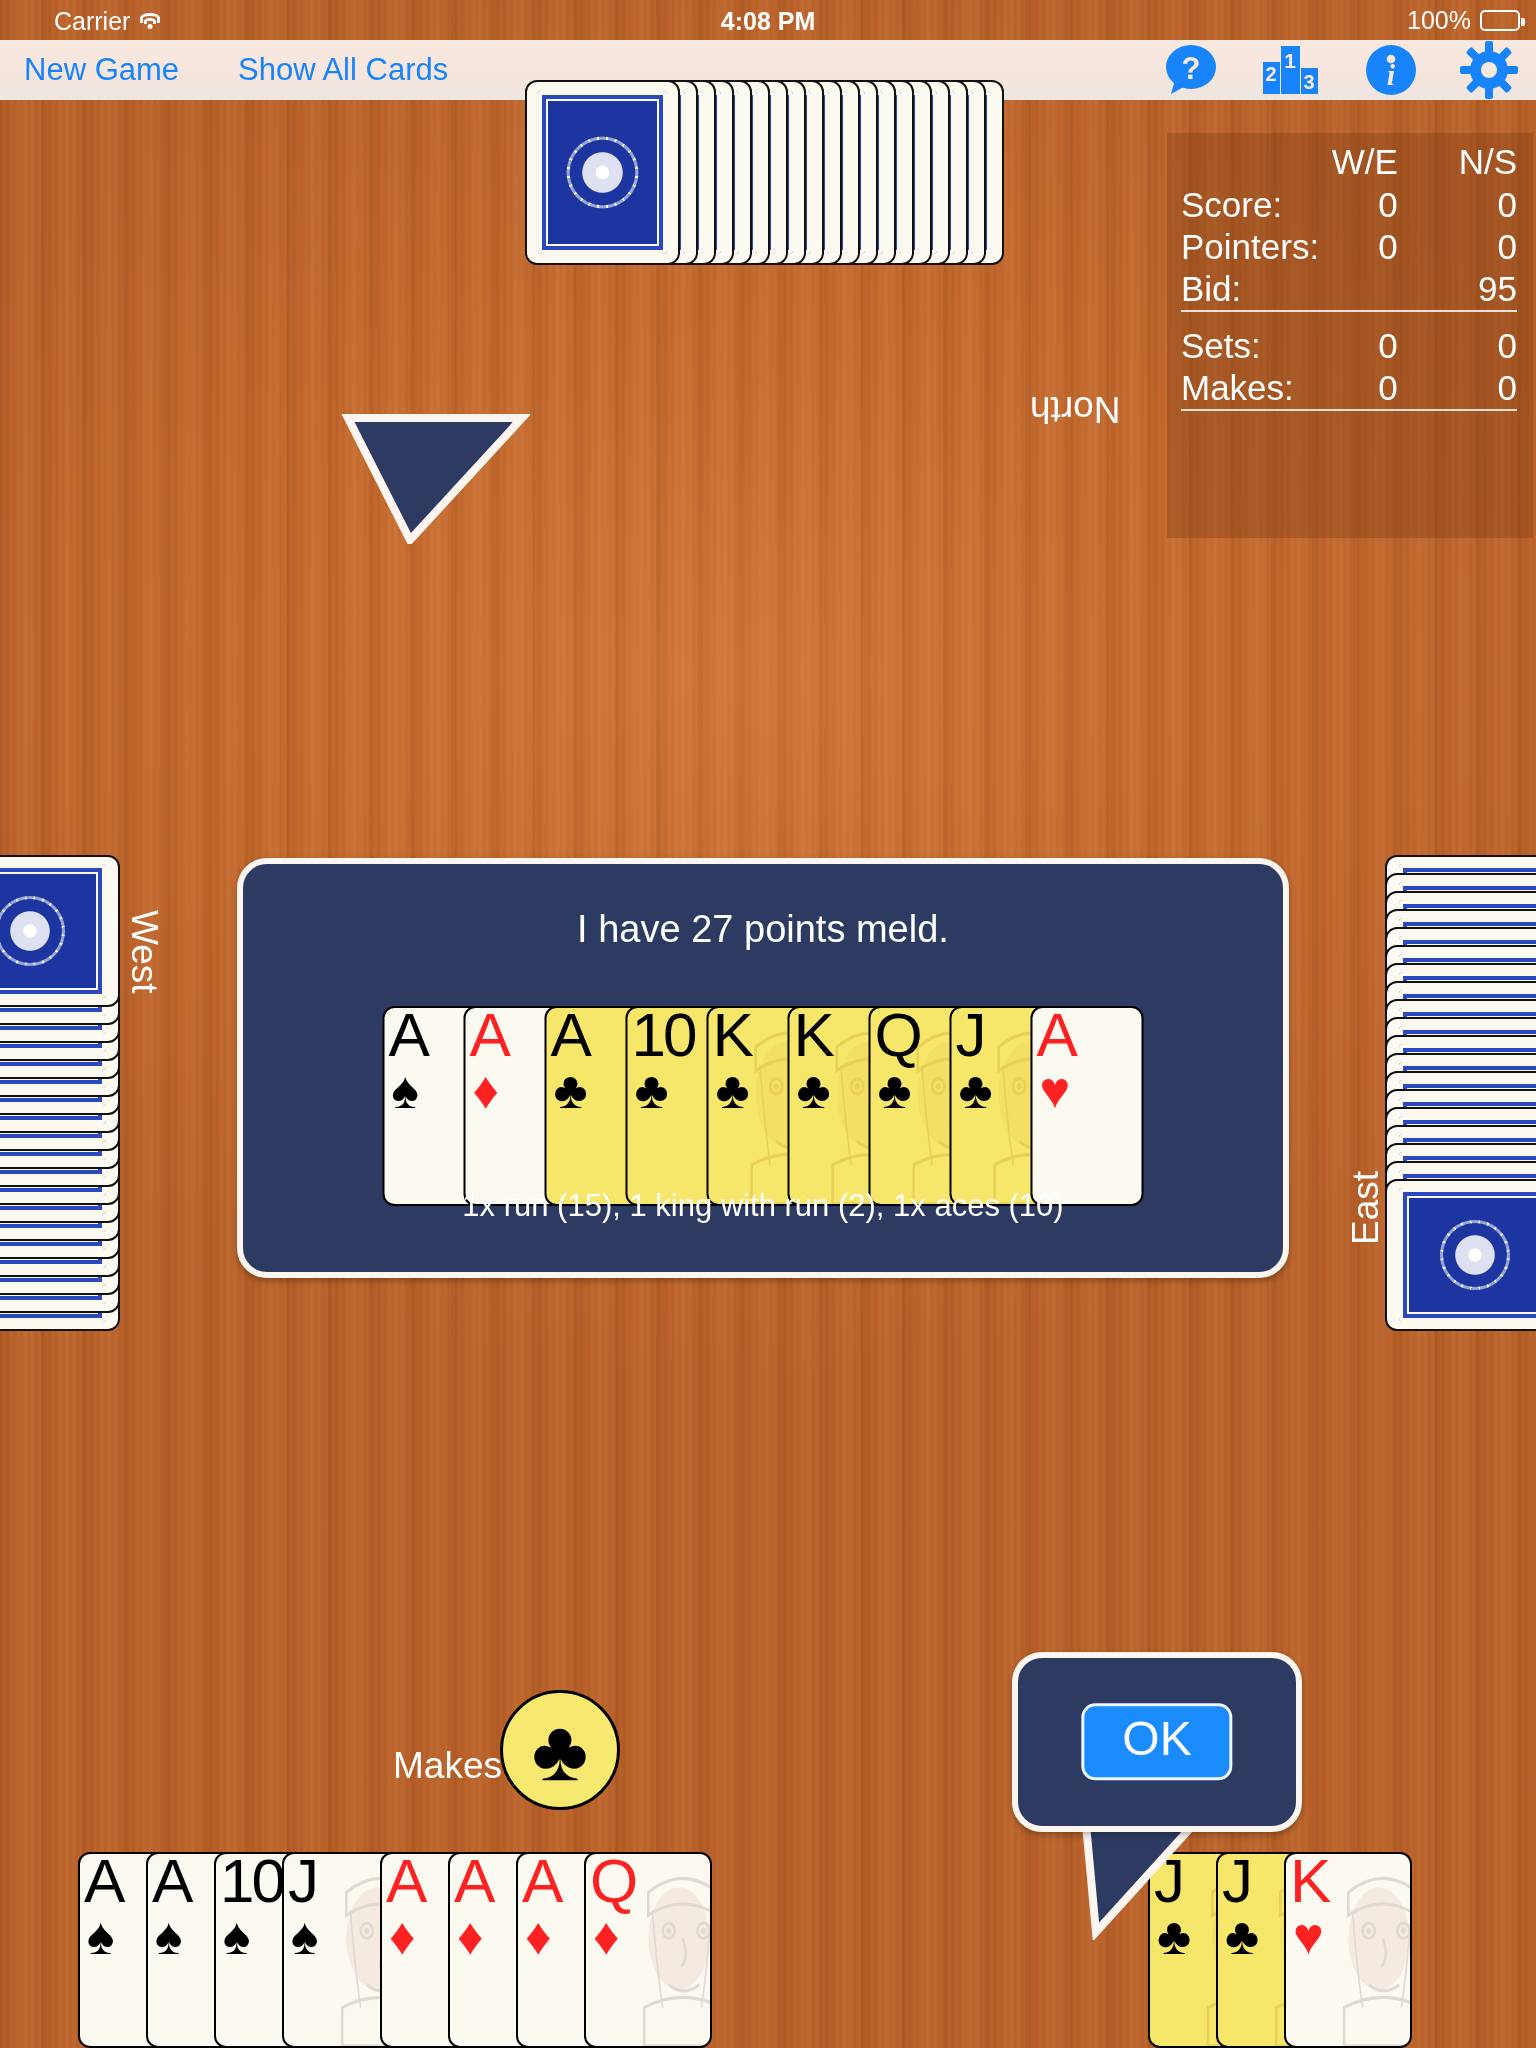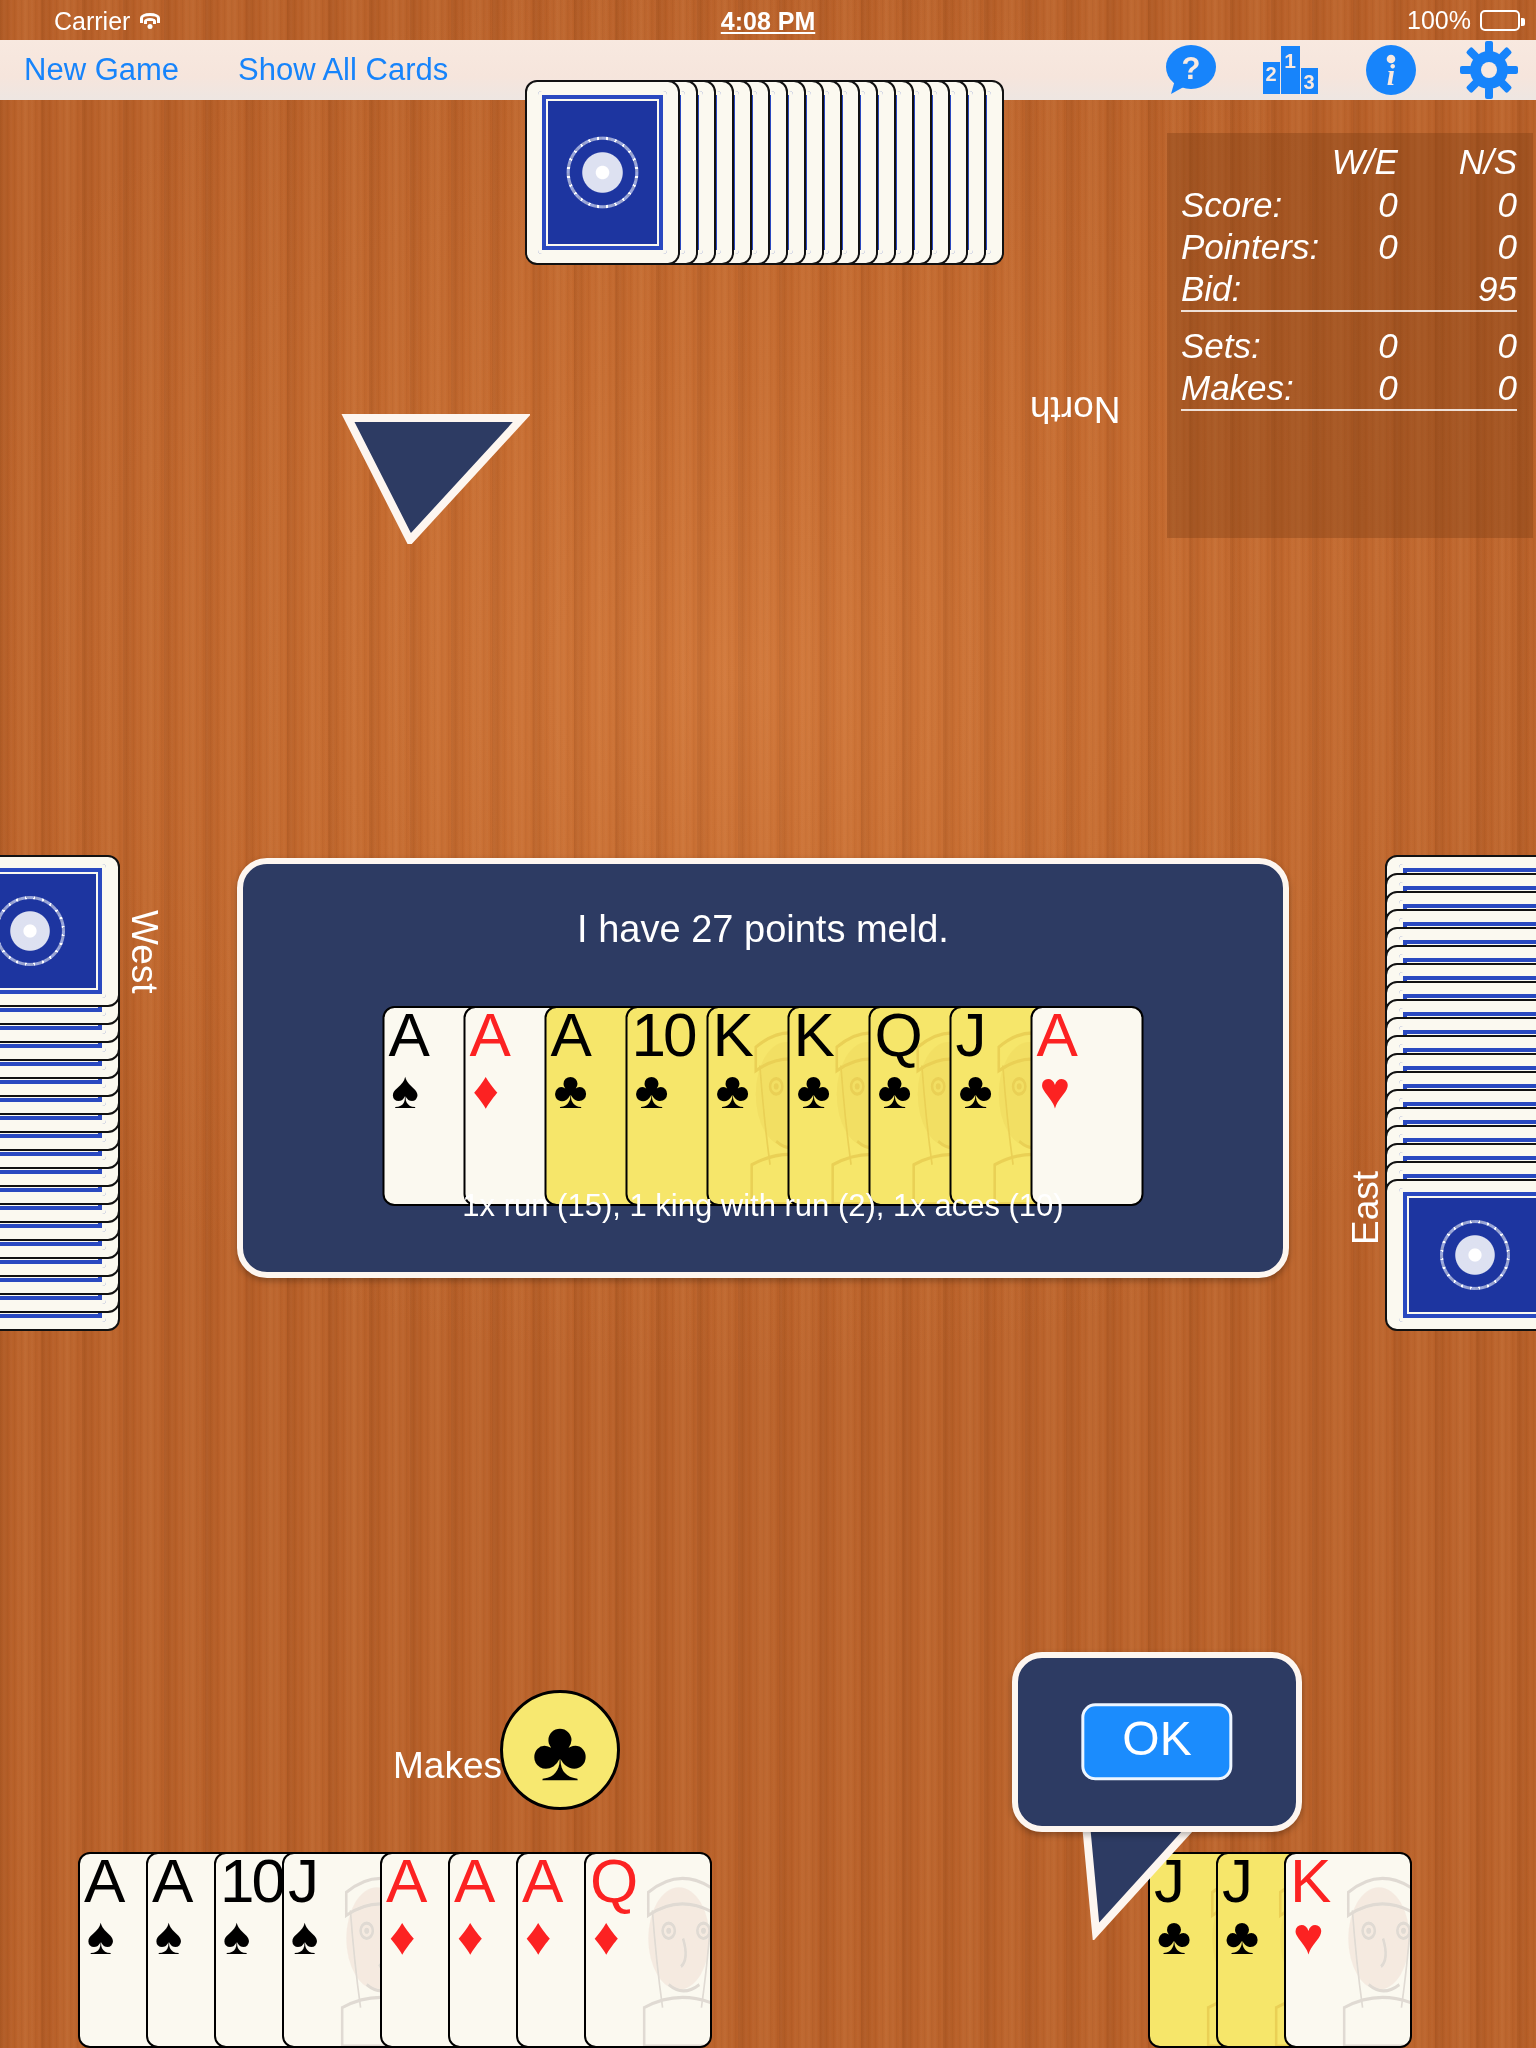--- a/index.html
+++ b/index.html
@@ -13,21 +13,21 @@
       radial-gradient(ellipse 900px 700px at 48% 33%, #cf7436 0%, #c4692d 45%, #b85f27 100%),
       linear-gradient(180deg,#c06a2d 0%, #c87232 22%, #bf6529 55%, #b35c26 100%);
   }
 
   
   .statusbar{
     position:absolute; left:0; top:0; width:1536px; height:40px;
     color:#fff; font-size:25px; z-index:40;
   }
   .sb-left{ position:absolute; left:14px; top:7px; display:flex; align-items:center; gap:9px;margin-left:40px; }
-  .sb-center{ position:absolute; left:0; top:7px; width:1536px; text-align:center; font-weight:bold;text-decoration:underline; }
+  .sb-center{ position:absolute; left:0; top:7px; width:1536px; text-align:center; font-weight:bold; }
   .sb-right{ position:absolute; right:16px; top:6px; display:flex; align-items:center; gap:9px; }
   .wifi{ width:22px; height:18px; position:relative; display:inline-block; }
   .wifi i{ position:absolute; border:3px solid #fff; border-bottom:none; border-radius:50% 50% 0 0; left:50%; transform:translateX(-50%); }
   .wifi i:nth-child(1){ width:20px;height:10px; top:0; }
   .wifi i:nth-child(2){ width:12px;height:6px; top:5px; }
   .wifi i:nth-child(3){ width:5px;height:5px; top:11px; background:#fff; border:none; border-radius:50%; }
   .batt{ width:40px;height:21px;border:2.5px solid #fff;border-radius:5px; position:relative; }
   .batt:after{ content:""; position:absolute; right:-7px; top:6px; width:4px;height:8px; background:#fff; border-radius:0 2px 2px 0;}
 
   
@@ -81,21 +81,21 @@
   }
 
   
   .score{
     position:absolute; left:1167px; top:133px; width:366px; height:405px;
     background:rgba(120,58,18,0.34);
     color:#fff; font-size:35px;
     padding:8px 16px 0 14px;
     z-index:20;
   }
-  .score table{ width:100%; border-collapse:collapse;font-style:italic; }
+  .score table{ width:100%; border-collapse:collapse; }
   .score td{ padding:1px 0; white-space:nowrap; }
   .score td.lbl{ text-align:left;margin-top:22px; }
   .score td.v1{ text-align:right; width:110px; padding-right:28px; }
   .score td.v2{ text-align:right; width:100px; }
   .score tr.hdr td{ text-align:right; padding-bottom:2px; }
   .score tr.sep td{ border-top:2px solid rgba(255,255,255,.82); height:14px; padding-top:0;}
 
   
   .seat{ position:absolute; color:#fff; font-size:37px; z-index:15; white-space:nowrap; }
   #lbl-north{ left:1030px; top:388px; transform:rotate(180deg); }

